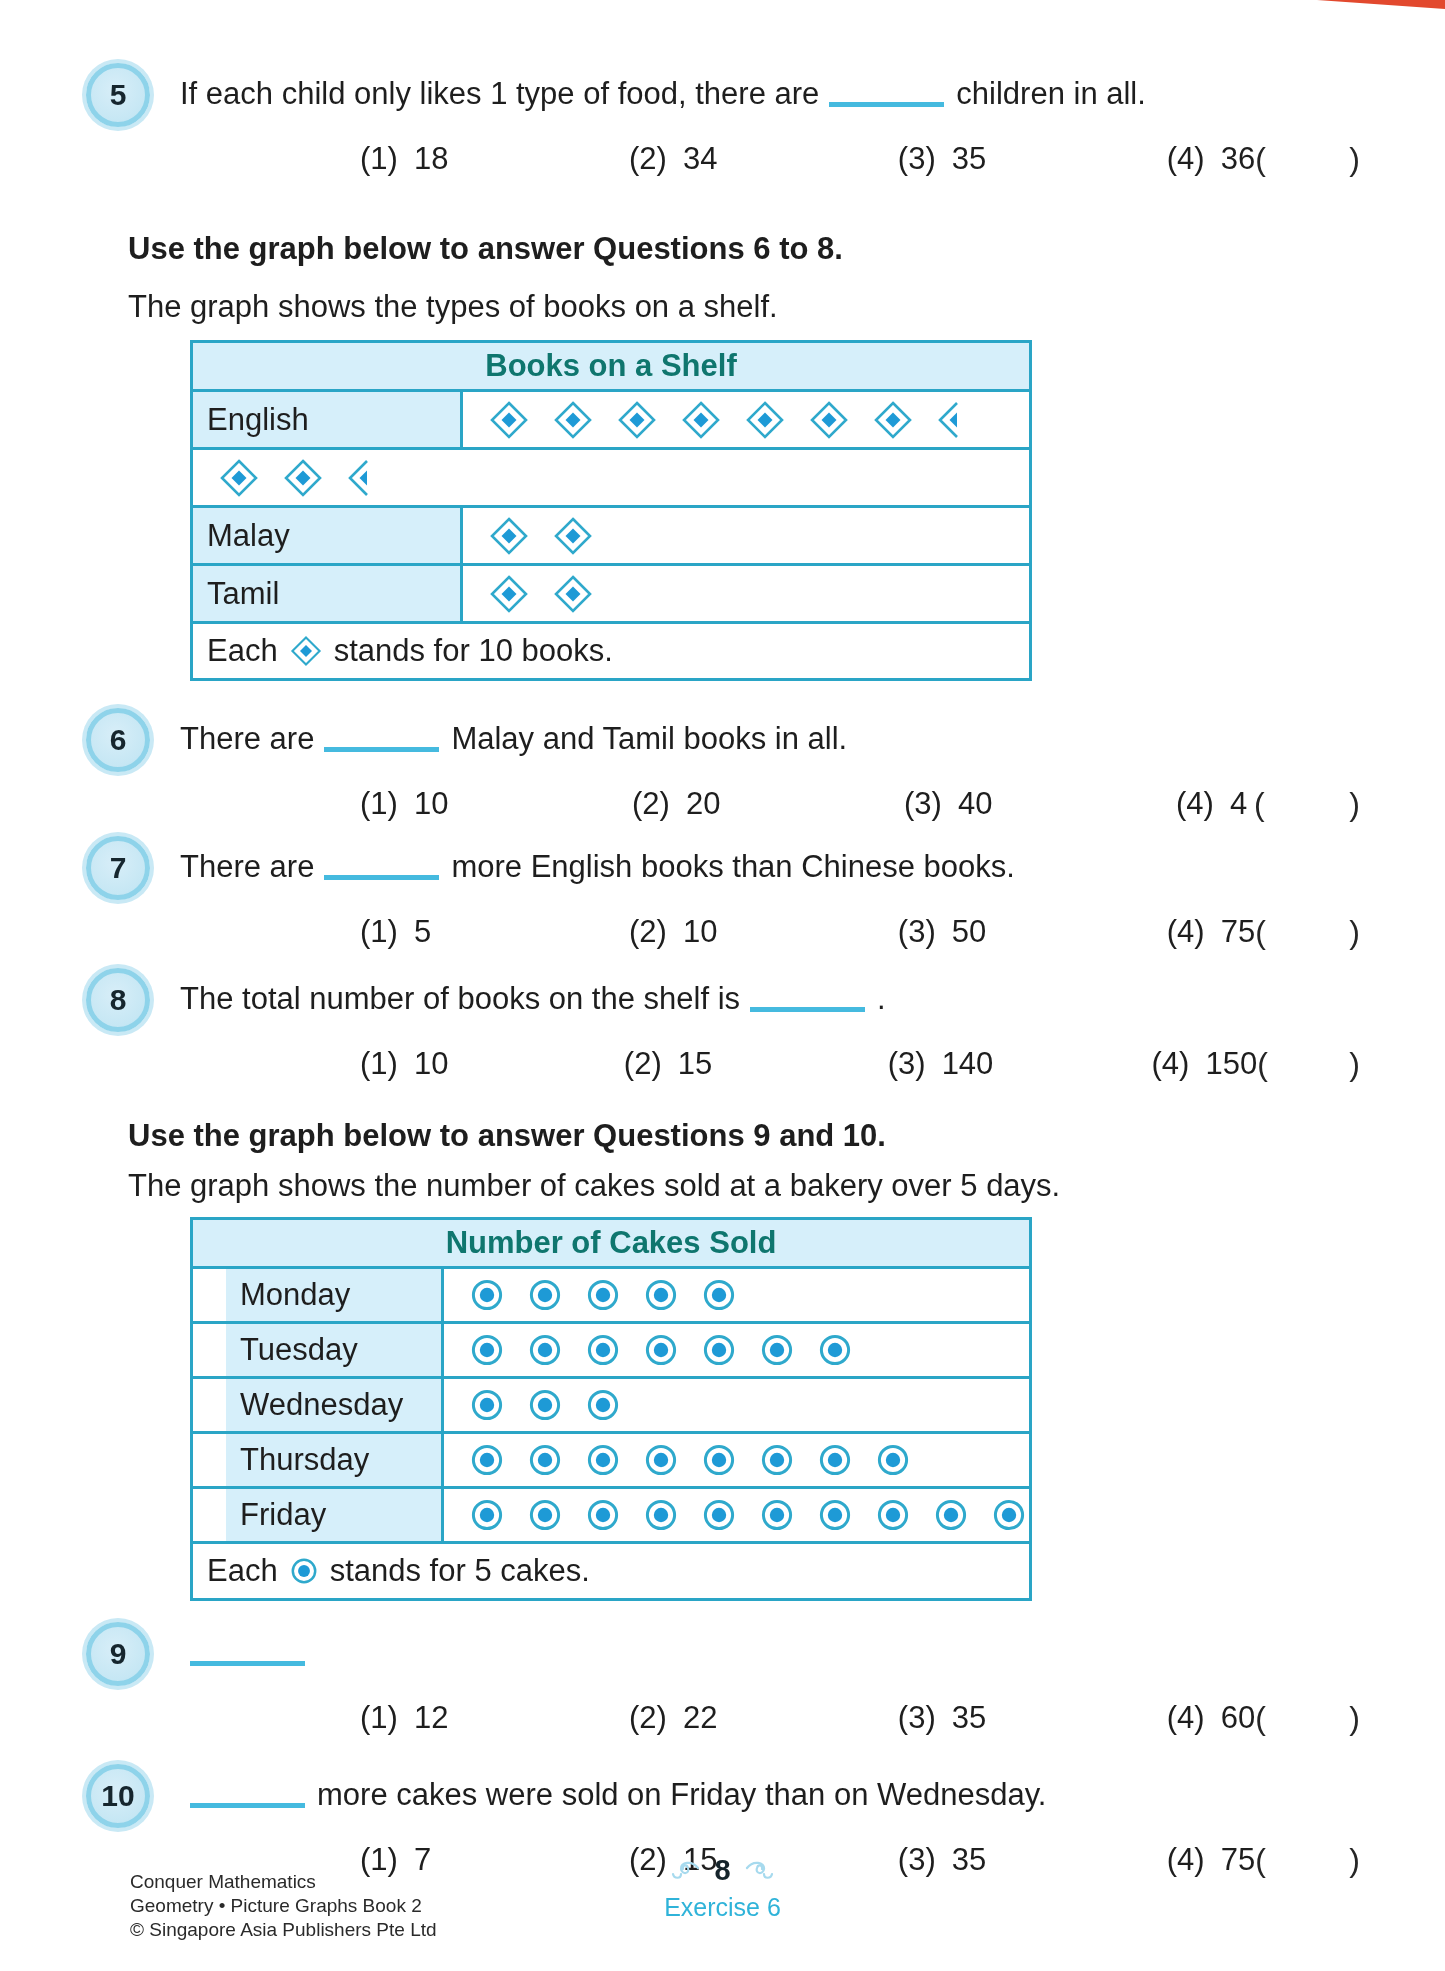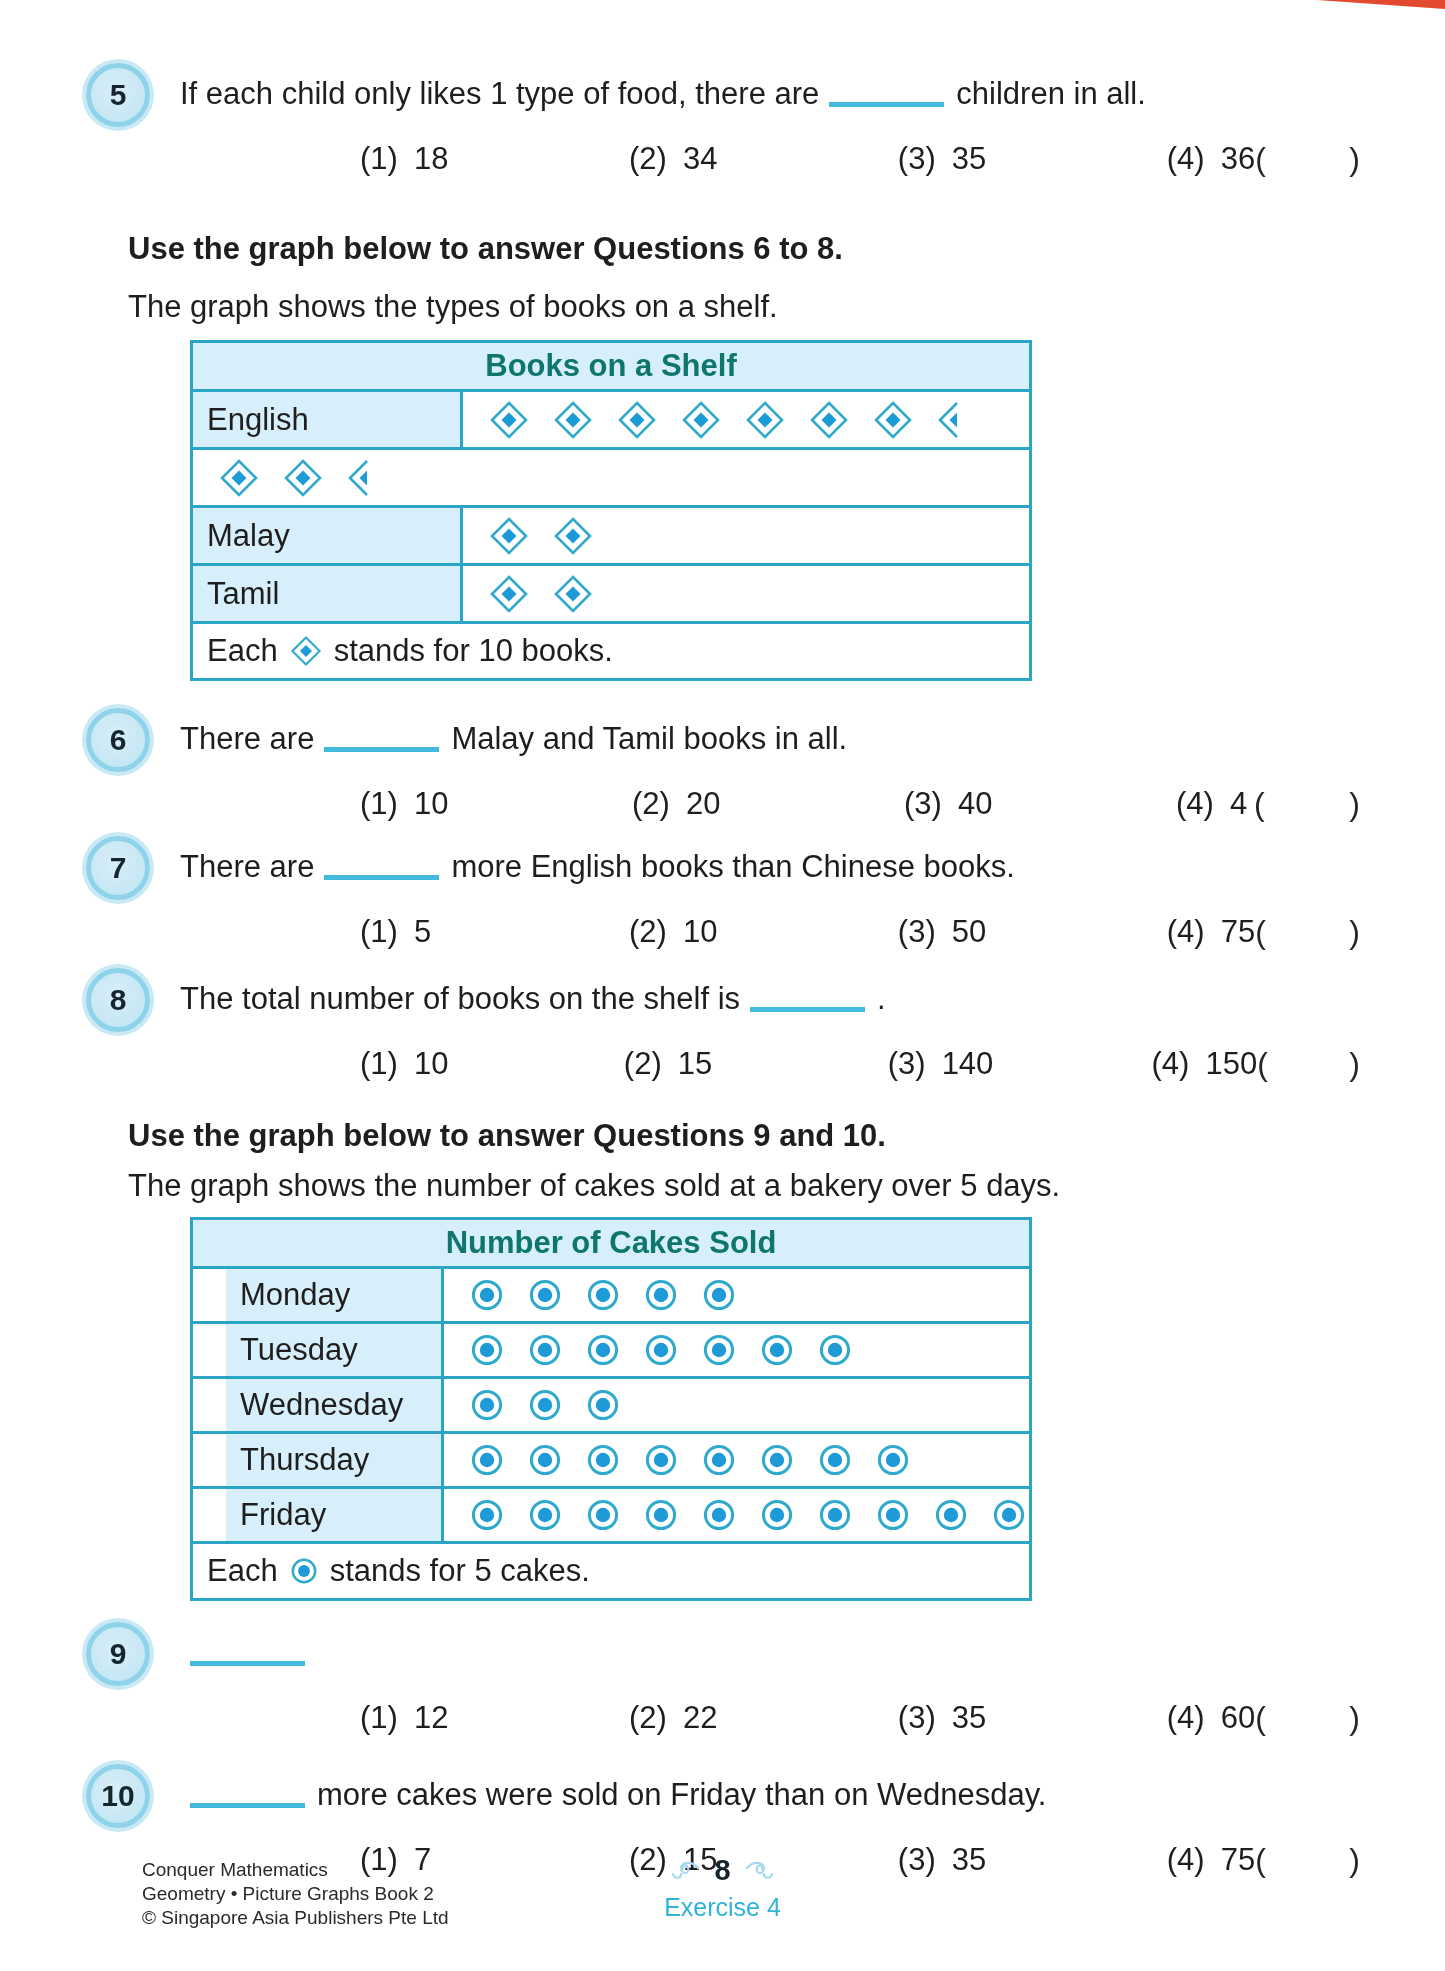--- a/index.html
+++ b/index.html
@@ -59,21 +59,21 @@
   #q7{margin-top:20px;}
   #q8{margin-top:24px;}
   #sec2-h{margin-top:30px;}
   #sec2-sub{margin-top:8px;}
   #cakes-table{margin-top:10px;}
   #q9{margin-top:30px;}
   #q10{margin-top:34px;}
 
   
   .footer{position:absolute;top:1854px;left:0;right:0;}
-  .foot-left{position:absolute;left:130px;top:4px;font-size:19px;line-height:24px;color:#2a2a2a;margin-left:12px;}
+  .foot-left{position:absolute;left:130px;top:16px;font-size:19px;line-height:24px;color:#2a2a2a;}
   .foot-center{position:absolute;left:0;right:0;top:0;text-align:center;}
   .pageno-row{display:flex;align-items:center;justify-content:center;gap:14px;}
   .pageno-row b{font-size:29px;color:#15242b;}
   .exercise{margin-top:6px;font-size:25px;color:#2fb3d9;}
   .flourish{color:#a7daee;}
 </style>
 </head>
 <body>
 
 <div class="page">
@@ -464,16 +464,16 @@
         <svg class="flourish" width="30" height="20" viewBox="0 0 30 20">
             <path d="M28 7 C22 -1 10 1 11 8 C12 14 20 13 18 7 C17 3 12 4 13 8 M3 13 c1 5 8 5 8 0" fill="none" stroke="#a7daee" stroke-width="2.2" stroke-linecap="round"></path>
           </svg>
         <b>8</b>
         <svg class="flourish" width="30" height="20" viewBox="0 0 30 20">
             <g transform="translate(30,0) scale(-1,1)">
               <path d="M28 7 C22 -1 10 1 11 8 C12 14 20 13 18 7 C17 3 12 4 13 8 M3 13 c1 5 8 5 8 0" fill="none" stroke="#a7daee" stroke-width="2.2" stroke-linecap="round"></path>
             </g>
           </svg>
       </div>
-      <div class="exercise">Exercise 4</div>
+      <div class="exercise">Exercise 6</div>
     </div>
   </div>
 </div>
 
 </body></html>

